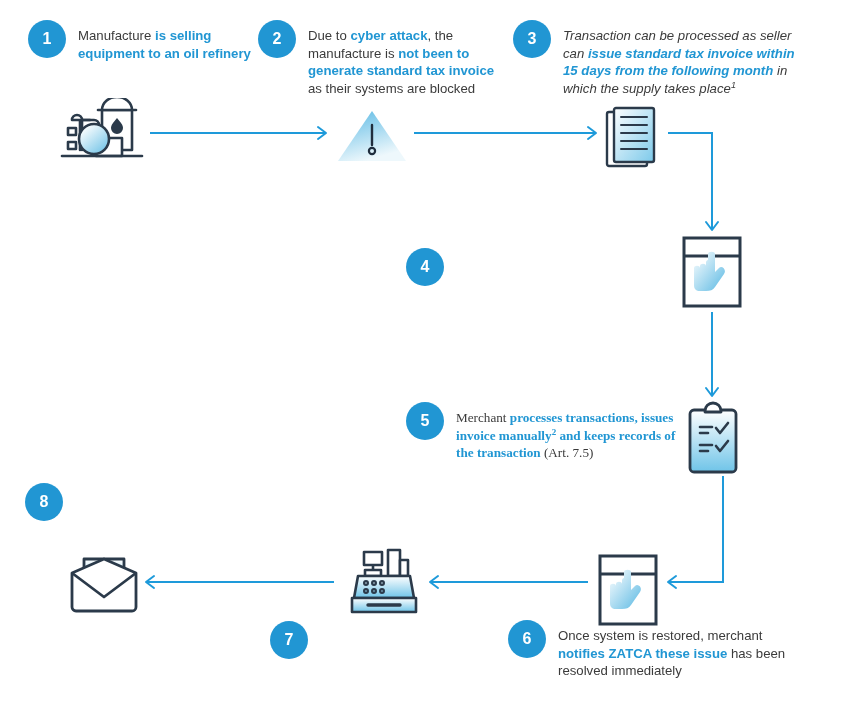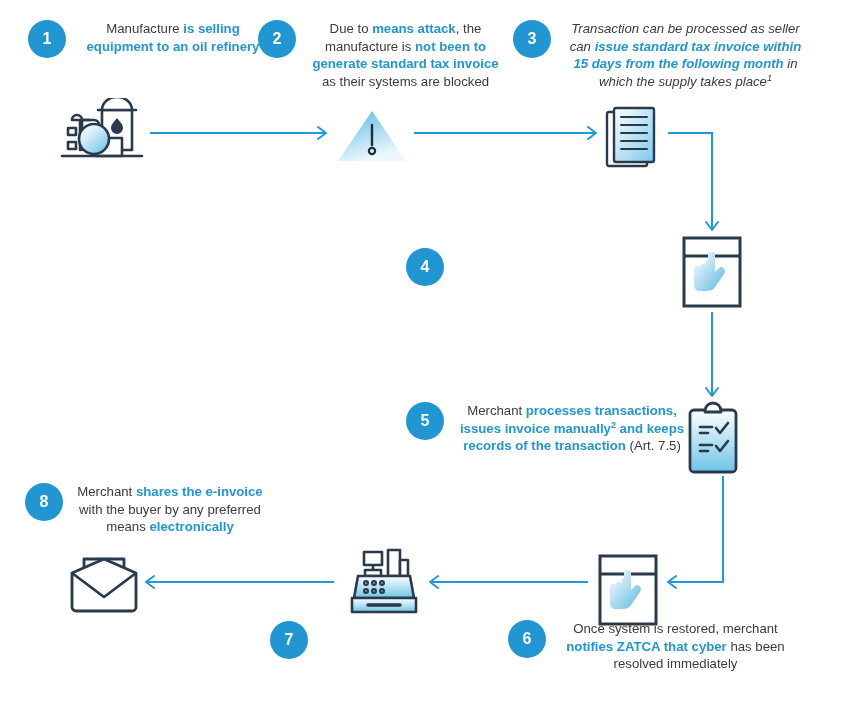--- a/index.html
+++ b/index.html
@@ -18,36 +18,36 @@
   .step{position:absolute;display:flex;align-items:flex-start;}
   .badge{
     width:38px;height:38px;border-radius:50%;
     background:#2196d3;color:#ffffff;
     font-size:16px;font-weight:bold;
     display:flex;align-items:center;justify-content:center;
     flex:0 0 38px;
   }
   .stxt{
     margin-left:12px;font-size:13.2px;line-height:17.5px;
-    text-align:center;color:#3b3b3b;
+    color:#3b3b3b;margin-top:7px;
   }
   .stxt b{color:#2196d3;font-weight:bold;}
   .stxt sup{font-size:9px;line-height:0;}
 
   
   #step1{left:28px;top:20px;width:245px;}
   #step1 .stxt{width:190px;}
   #step2{left:258px;top:20px;width:250px;}
   #step2 .stxt{width:195px;}
   #step3{left:513px;top:20px;width:300px;}
   #step3 .stxt{width:245px;font-style:italic;}
   #step4{left:406px;top:248px;width:285px;}
   #step4 .stxt{width:232px;}
   #step5{left:406px;top:402px;width:285px;}
-  #step5 .stxt{width:232px;}
+  #step5 .stxt{width:232px;font-family:Liberation Serif, serif;}
   #step6{left:508px;top:620px;width:290px;}
   #step6 .stxt{width:235px;}
   #step7{left:270px;top:621px;width:240px;}
   #step7 .stxt{width:185px;}
   #step8{left:25px;top:483px;width:250px;}
   #step8 .stxt{width:190px;}
 
   
   .icon{position:absolute;}
   #icon-refinery{left:56px;top:98px;}
@@ -236,44 +236,43 @@
     </svg>
   </div>
 
   <div class="step" id="step1">
     <div class="badge">1</div>
     <div class="stxt">Manufacture <b>is selling equipment to an oil refinery</b></div>
   </div>
 
   <div class="step" id="step2">
     <div class="badge">2</div>
-    <div class="stxt">Due to <b>means attack</b>, the manufacture is <b>not been to generate standard tax invoice</b> as their systems are blocked</div>
+    <div class="stxt">Due to <b>cyber attack</b>, the manufacture is <b>not been to generate standard tax invoice</b> as their systems are blocked</div>
   </div>
 
   <div class="step" id="step3">
     <div class="badge">3</div>
     <div class="stxt">Transaction can be processed as seller can <b>issue standard tax invoice within 15 days from the following month</b> in which the supply takes place<sup>1</sup></div>
   </div>
 
   <div class="step" id="step4">
     <div class="badge">4</div>
   </div>
 
   <div class="step" id="step5">
     <div class="badge">5</div>
     <div class="stxt">Merchant <b>processes transactions, issues invoice manually<sup>2</sup> and keeps records of the transaction</b> (Art. 7.5)</div>
   </div>
 
   <div class="step" id="step6">
     <div class="badge">6</div>
-    <div class="stxt">Once system is restored, merchant <b>notifies ZATCA that cyber</b> has been resolved immediately</div>
+    <div class="stxt">Once system is restored, merchant <b>notifies ZATCA these issue</b> has been resolved immediately</div>
   </div>
 
   <div class="step" id="step7">
     <div class="badge">7</div>
   </div>
 
   <div class="step" id="step8">
     <div class="badge">8</div>
-    <div class="stxt">Merchant <b>shares the e-invoice</b> with the buyer by any preferred means <b>electronically</b></div>
   </div>
 
 </div>
 
 </body></html>

